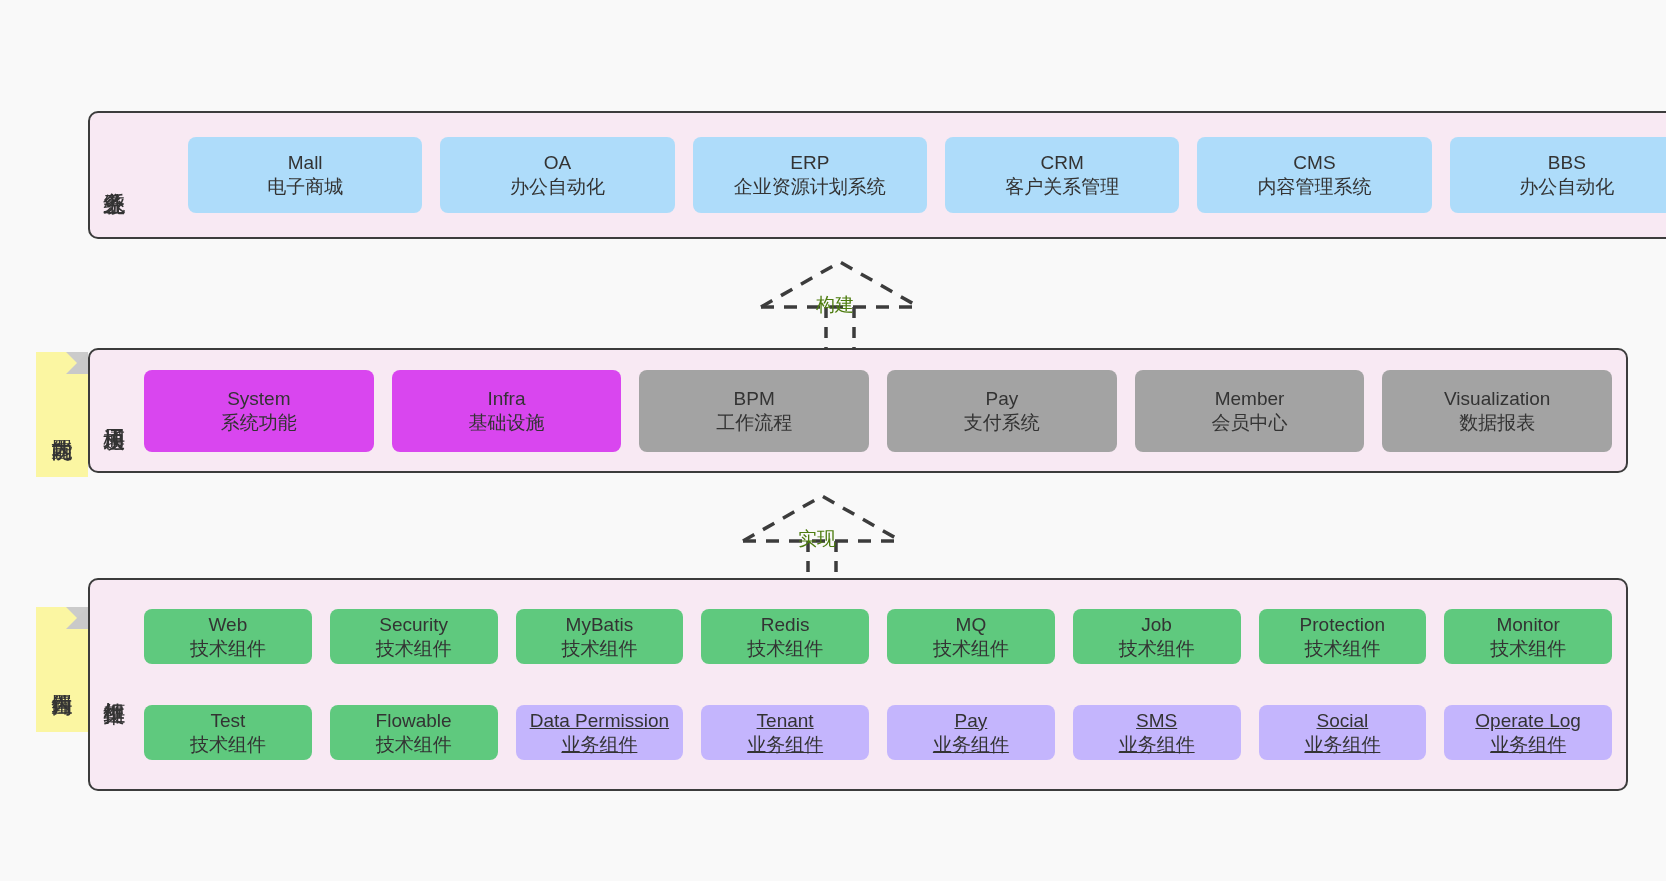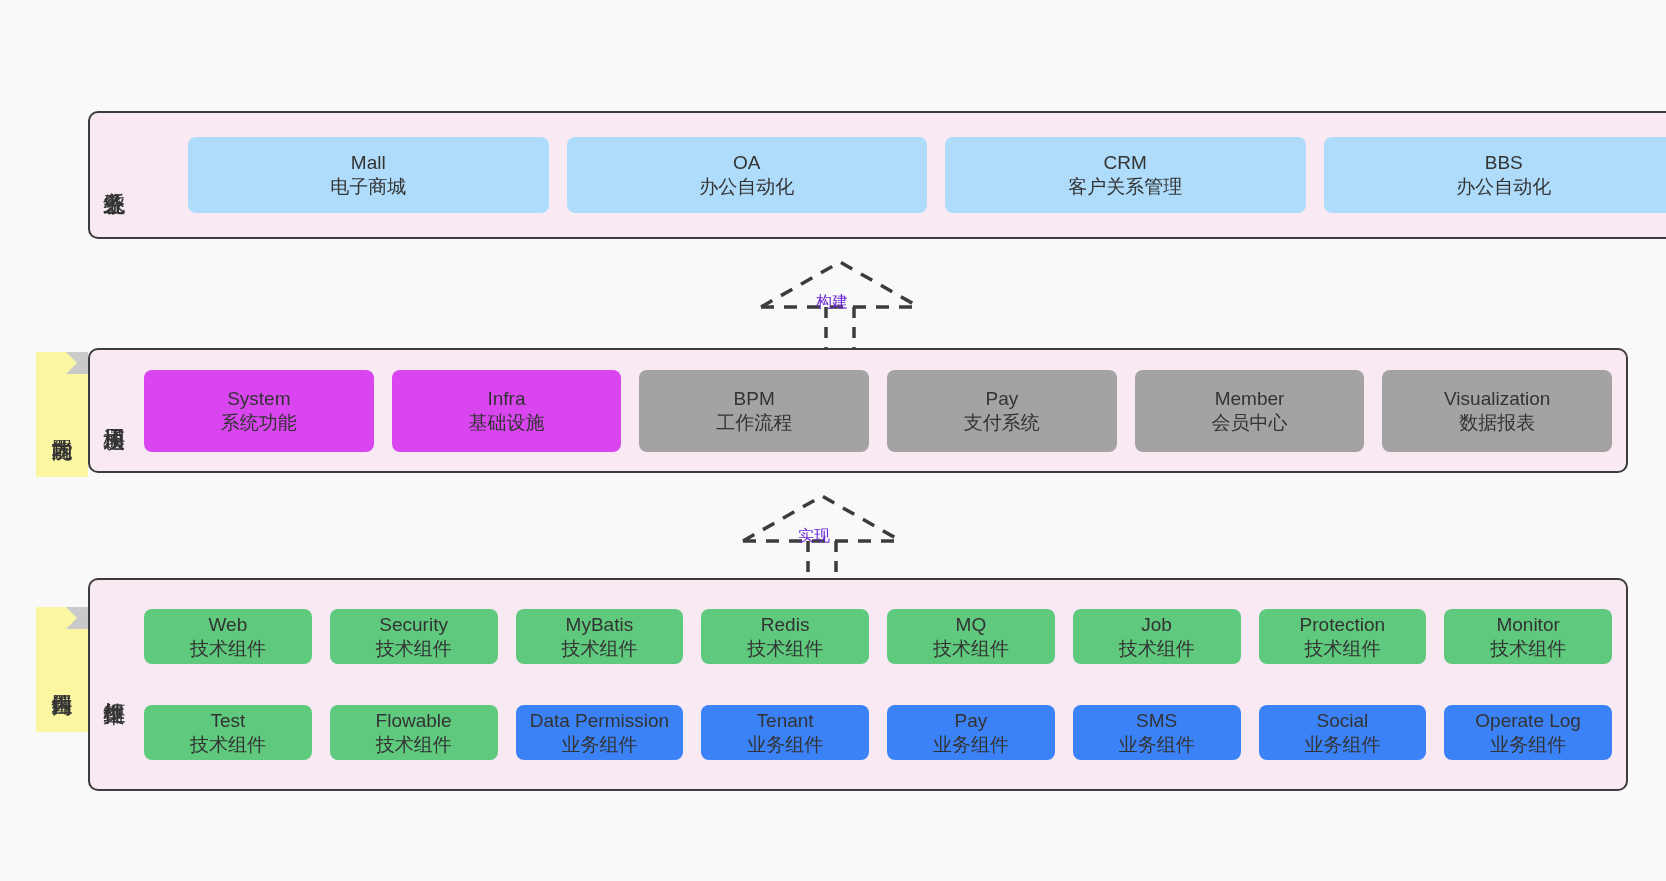--- a/index.html
+++ b/index.html
@@ -76,21 +76,21 @@
   
   #layer-modules{left:88px;top:348px;width:1540px;height:125px;}
   #layer-modules .row{height:82px;}
   .c-red{background:#d946ef;}
   .c-pink{background:#a3a3a3;}
 
   
   #layer-framework{left:88px;top:578px;width:1540px;height:213px;}
   #layer-framework .row{height:82px;align-items:center;}
   .c-green{background:#5FC97E;}
-  .c-lgreen{background:#3b82f6;}
+  .c-lgreen{background:#c4b5fd;text-decoration:underline;}
 
   
   .note{
     position:absolute;
     width:52px;
     background:#FBF6A2;
     color:#333;
     font-size:21px;
     line-height:1.14;
     display:flex;
@@ -119,22 +119,22 @@
     border-top:22px solid #CBCBCB;
   }
   #note-builtin-feature{left:36px;top:352px;height:125px;}
   #note-builtin-component{left:36px;top:607px;height:125px;}
 
   
   .uml-arrow{position:absolute;}
   .uml-arrow svg{display:block;overflow:visible;}
   .uml-label{
     position:absolute;
-    font-size:16px;
-    color:#6d28d9;
+    font-size:19px;
+    color:#4d7c0f;
     background:transparent;
     white-space:nowrap;
   }
 
   #arrow-build{left:756px;top:256px;width:160px;height:100px;}
   #arrow-build .uml-label{left:60px;top:36px;}
   #arrow-implement{left:738px;top:490px;width:160px;height:100px;}
   #arrow-implement .uml-label{left:60px;top:36px;}
 </style>
 </head>
@@ -148,22 +148,30 @@
       <div class="row">
         <div class="cell c-blue">
           <span class="en">Mall</span>
           <span class="cn">电子商城</span>
         </div>
         <div class="cell c-blue">
           <span class="en">OA</span>
           <span class="cn">办公自动化</span>
         </div>
         <div class="cell c-blue">
+          <span class="en">ERP</span>
+          <span class="cn">企业资源计划系统</span>
+        </div>
+        <div class="cell c-blue">
           <span class="en">CRM</span>
           <span class="cn">客户关系管理</span>
+        </div>
+        <div class="cell c-blue">
+          <span class="en">CMS</span>
+          <span class="cn">内容管理系统</span>
         </div>
         <div class="cell c-blue">
           <span class="en">BBS</span>
           <span class="cn">办公自动化</span>
         </div>
       </div>
     </div>
   </div>
 
   <div class="uml-arrow" id="arrow-build">

